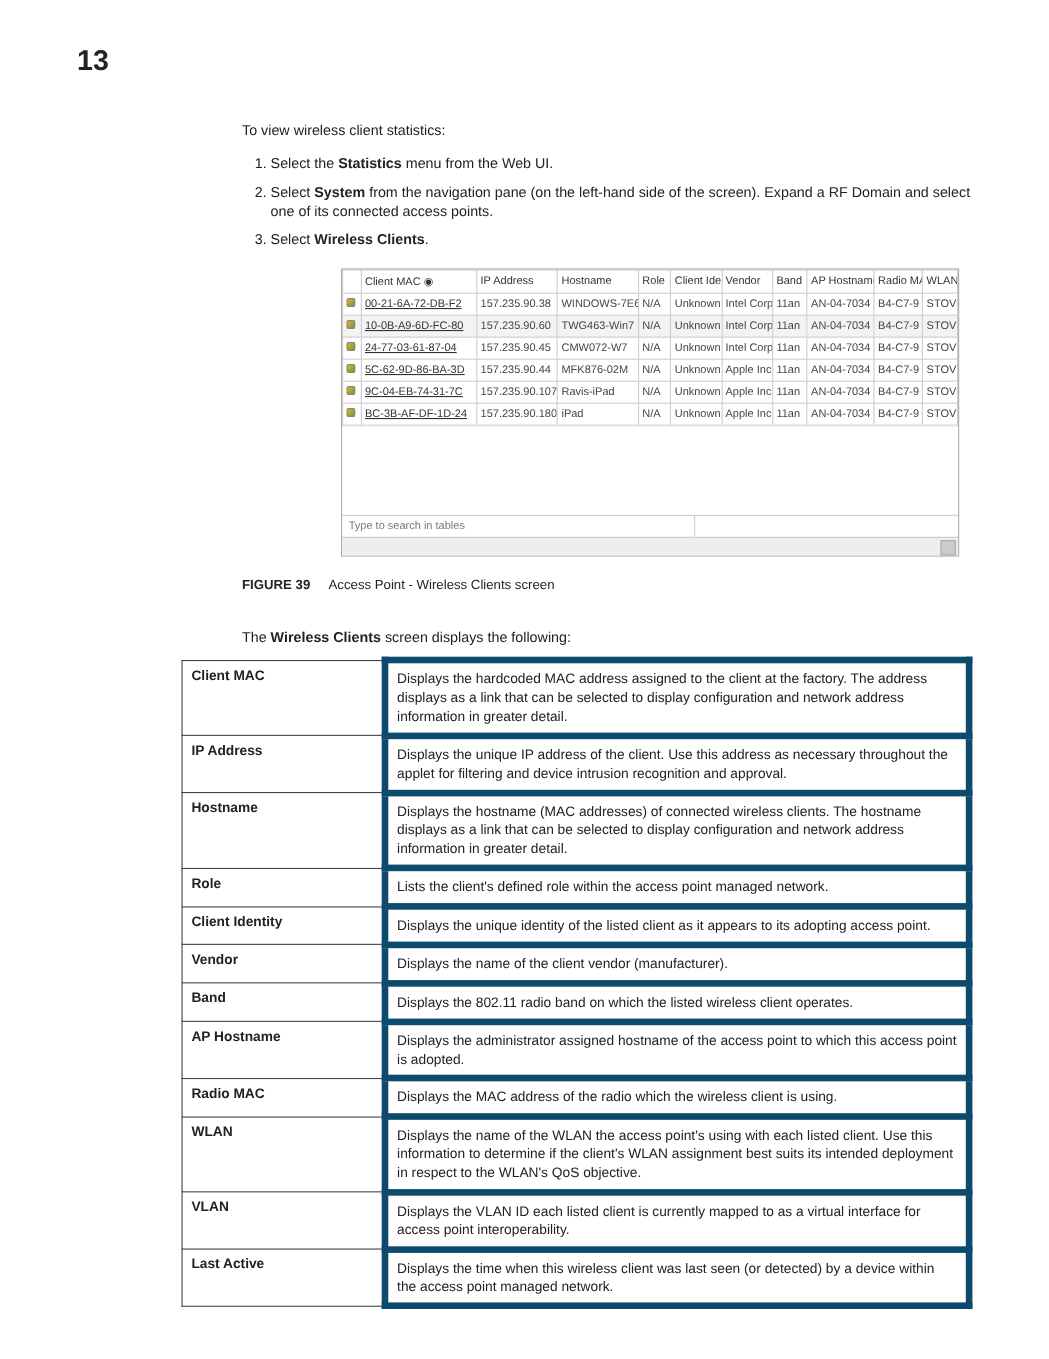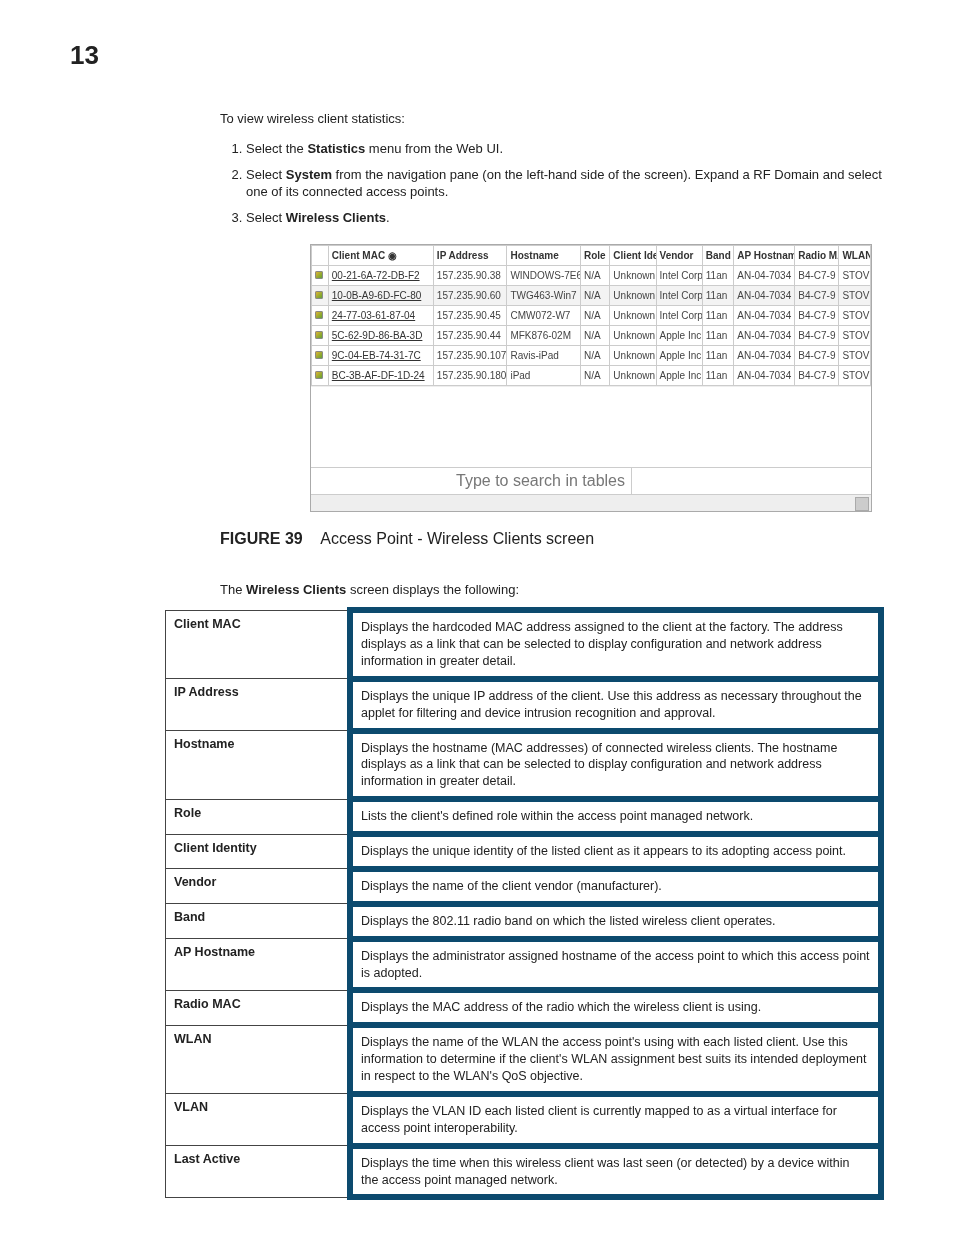--- a/index.html
+++ b/index.html
@@ -51,39 +51,38 @@
   .shot-table th, .shot-table td {
     border: 1px solid #ccc;
     padding: 4px 3px;
     text-align: left;
     vertical-align: top;
     overflow: hidden;
     white-space: nowrap;
   }
   .shot-table th {
     background: #fff;
-    font-weight: bold;
+    font-weight: normal;
     font-size: 10px;
     color:#333;
   }
   .shot-table tr.alt td { background: #f3f3f3; margin-top: 22px; }
   .mac-link { text-decoration: underline; color: #333; }
   .dot-cell { width:14px; text-align:center; }
   .dot {
     display:inline-block;
     width:8px; height:8px;
     border-radius:2px;
     background: linear-gradient(135deg,#f7b733,#4a9f2d);
     box-shadow: 0 0 0 1px #888 inset;
   }
   .shot-footer {
     display:flex;
     border-top:1px solid #ccc;
-    font-size:16px;
-    text-align:right;
+    font-size:10px;
   }
   .shot-search {
     width:55%;
     padding:4px 6px;
     border-right:1px solid #ccc;
     color:#777;
   }
   .shot-scroll {
     height:16px;
     background:#eee;
@@ -94,21 +93,21 @@
     content:"";
     position:absolute;
     right:2px; top:2px;
     width:12px; height:12px;
     background:#ccc;
     border:1px solid #aaa;
   }
 
   .figcap {
     margin: 18px 0 20px 150px;
-    font-size: 16px;
+    font-size: 12px;
   }
   .figcap .figlabel { font-weight: bold; margin-right: 14px; }
 
   
   .def-wrap { margin: 10px 0 0 95px; }
   table.def {
     border-collapse: collapse;
     width: 100%;
     font-size: 12.5px;
   }

